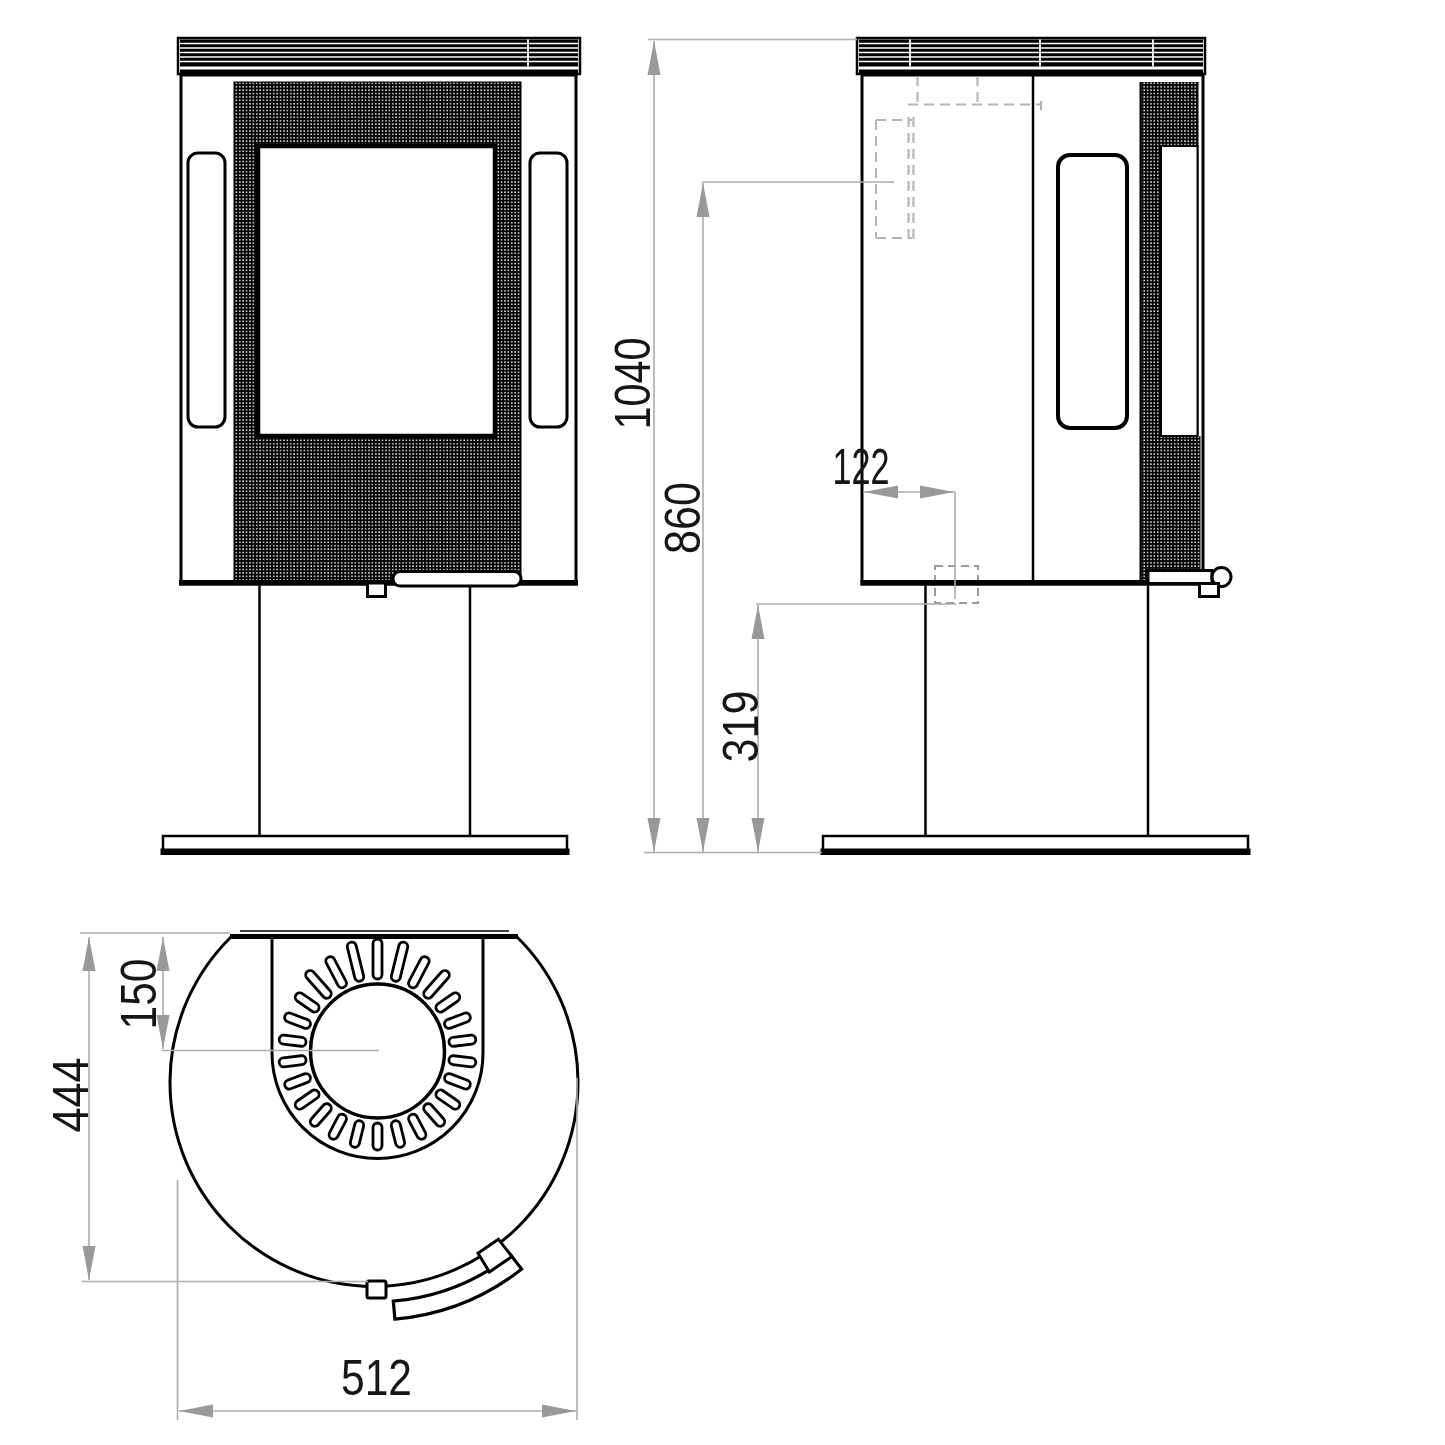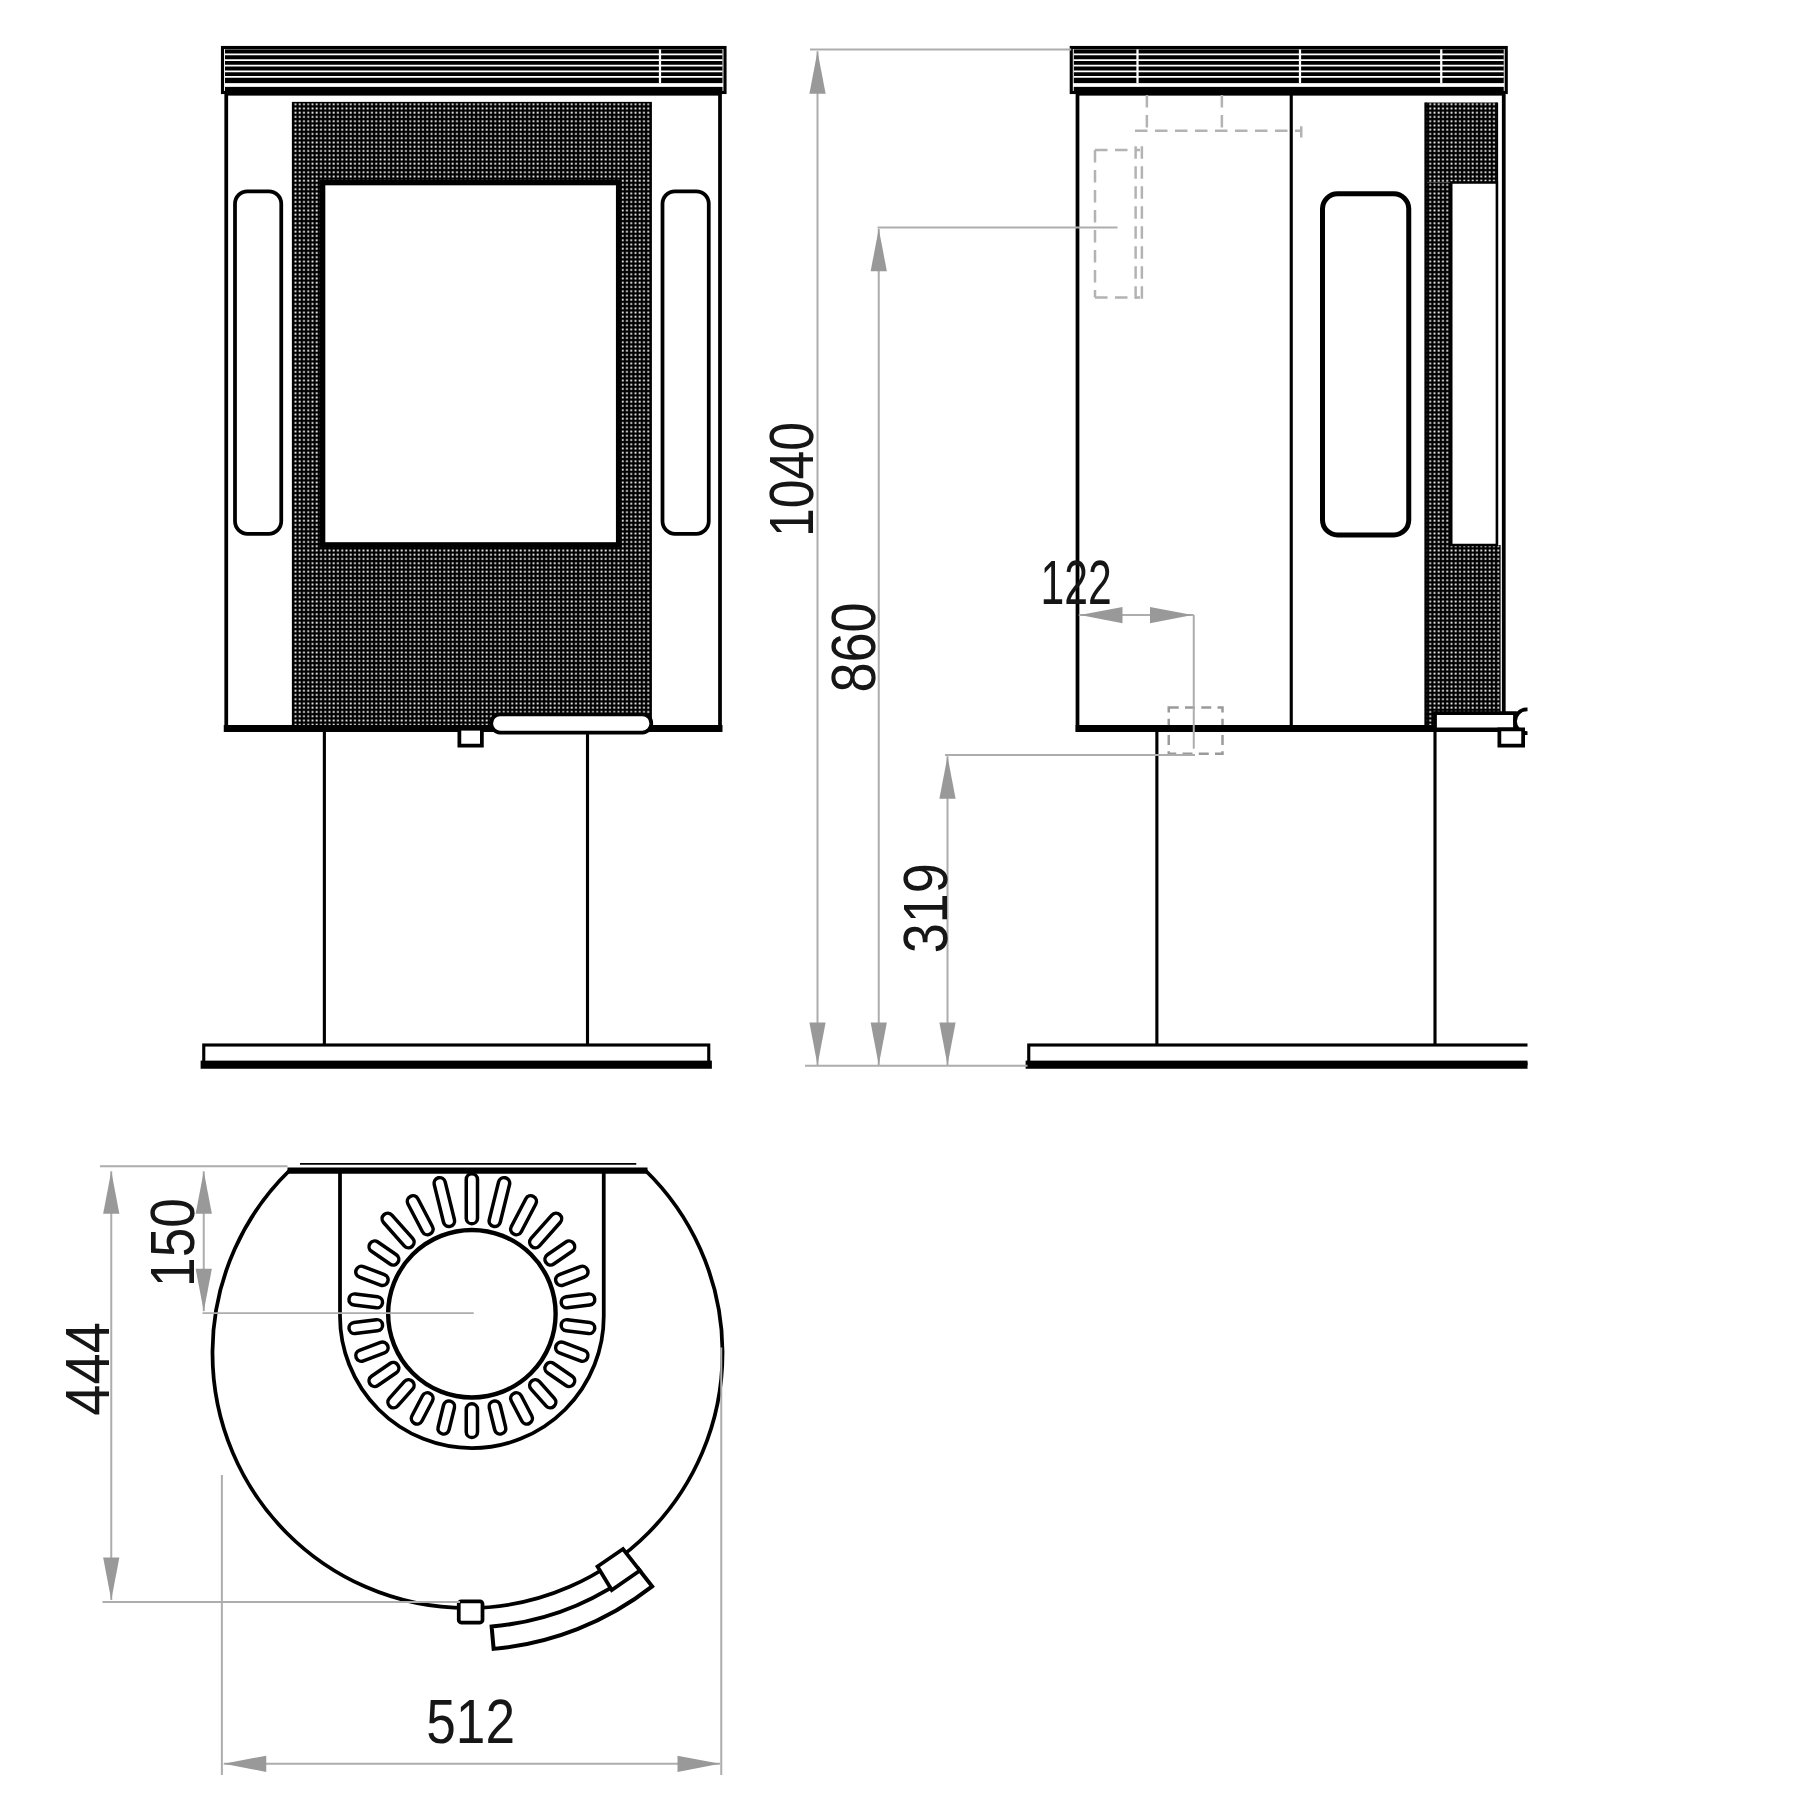--- a/index.html
+++ b/index.html
@@ -1,17 +1,17 @@
 <!DOCTYPE html>
 <html><head>
 <meta charset="utf-8">
 <style>
   html,body{margin:0;padding:0;background:#ffffff;}
   .stage{position:relative;width:1222px;height:1445px;background:#ffffff;overflow:hidden;
-         font-family:"Liberation Sans", sans-serif;}
+         font-family:"Liberation Sans", sans-serif;padding-left:48px;}
   svg{position:absolute;left:0;top:0;}
   text{font-family:"Liberation Sans", sans-serif;font-size:50px;fill:#161616;}
 </style>
 </head>
 <body>
 
 <div class="stage">
 <svg width="1445" height="1445" viewBox="0 0 1445 1445">
   <defs>
     <pattern id="perf" width="3.4" height="3.4" patternUnits="userSpaceOnUse">

